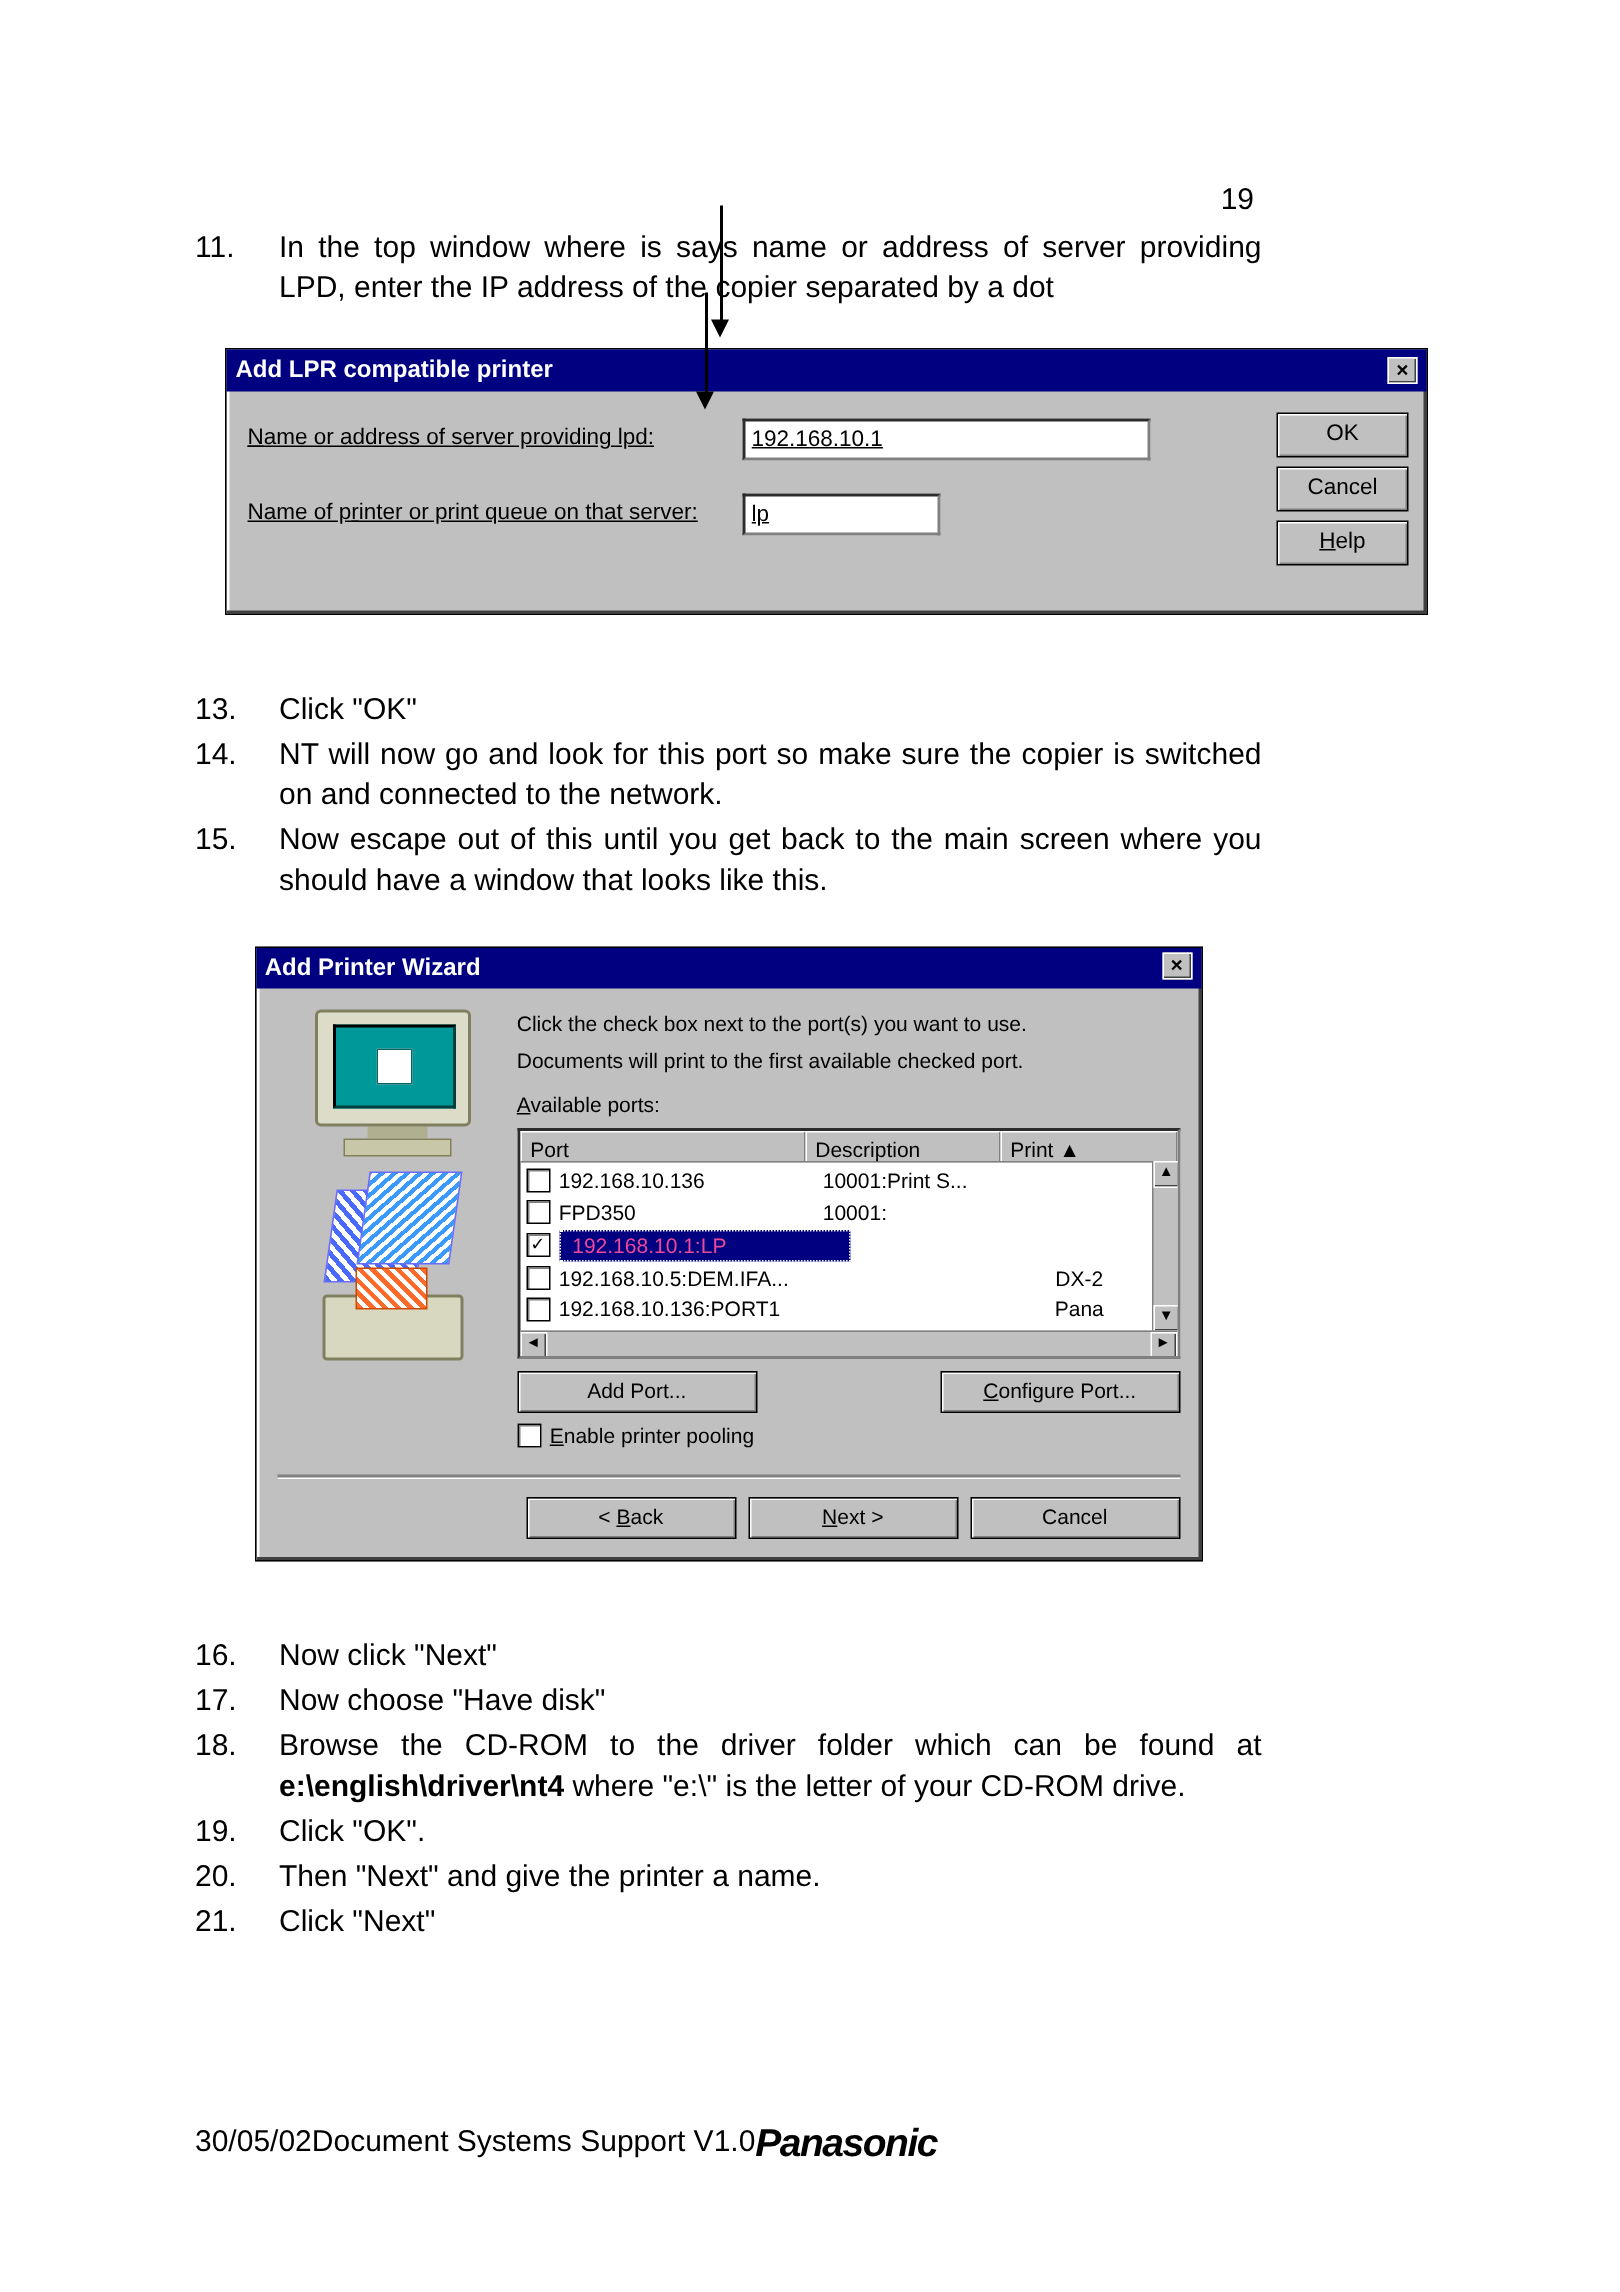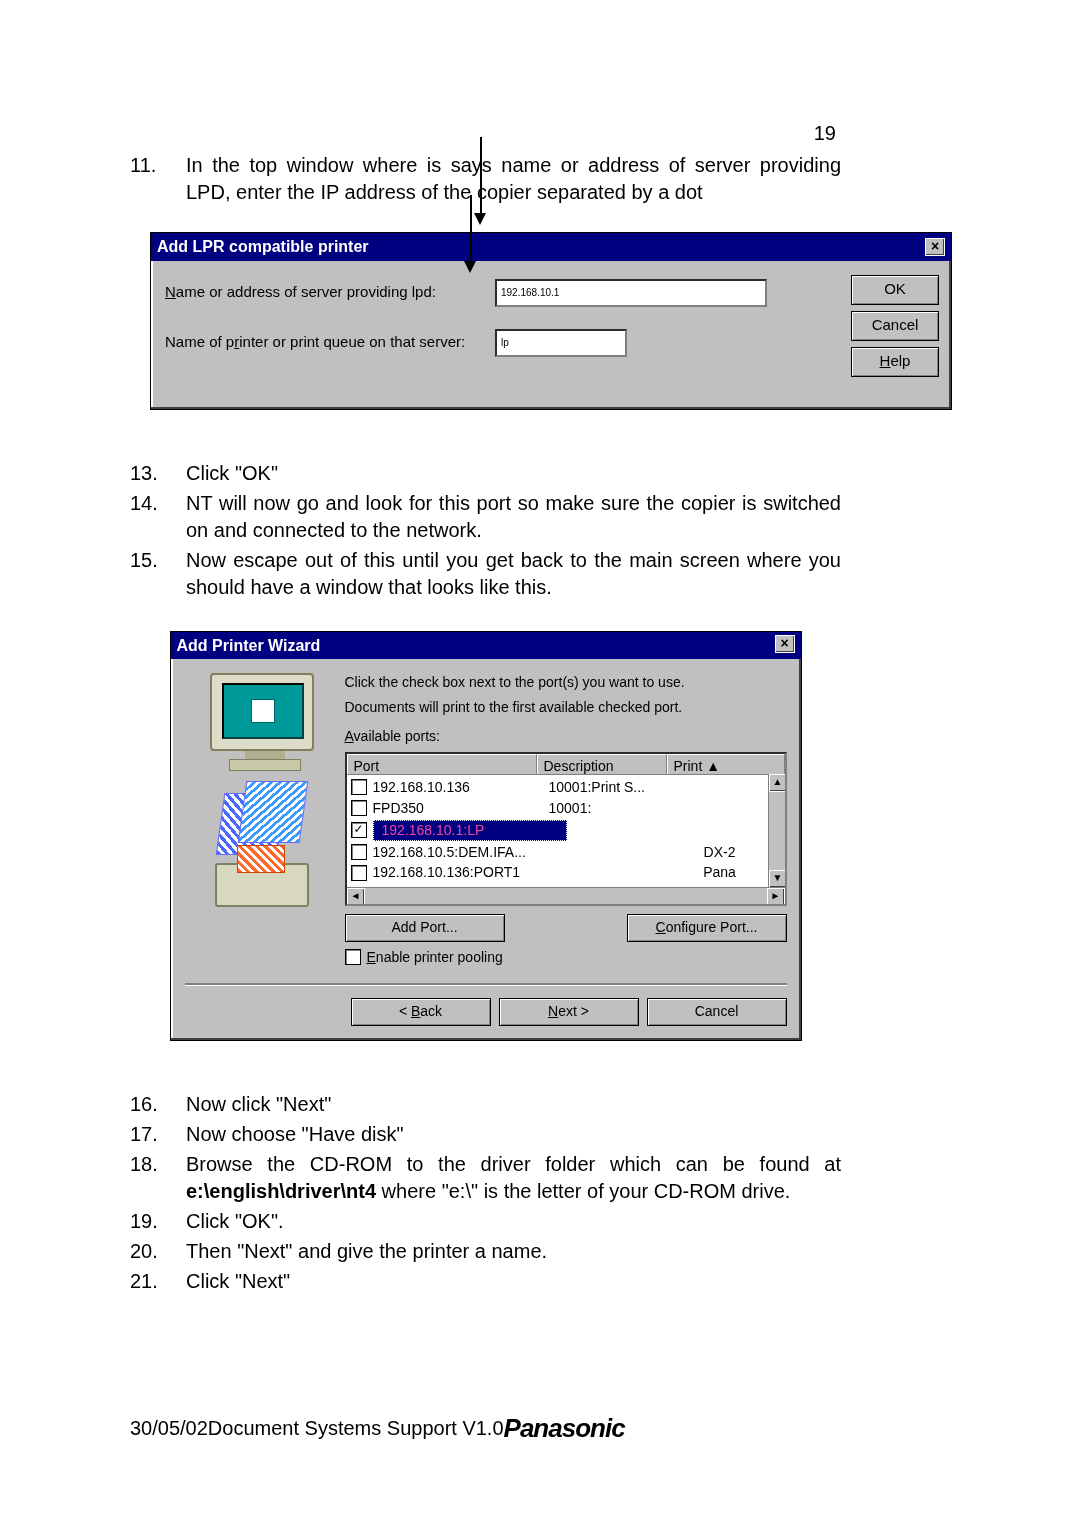--- a/index.html
+++ b/index.html
@@ -75,26 +75,26 @@
     width: 18px; height: 16px; background:#c0c0c0;
     color:#000; font-weight:bold; font-size:14px; line-height:14px;
     text-align:center; border:1px solid #fff;
     box-shadow: inset -1px -1px 0 #404040;
   }
   .dlg1-body {
     padding: 18px 14px 30px 14px;
     position: relative;
   }
   .dlg1-rowfield {
-    display:flex; align-items:center; margin-bottom:22px;
+    display:flex; align-items:center; margin-bottom:22px;text-decoration:underline;
   }
   .lbl1 { width:330px; }
   .txtin {
     background:#fff; border:2px inset #808080; height:22px;
-    padding:1px 4px; width:260px; font-size:10px;
+    padding:1px 4px; width:260px; font-size:15px;
   }
   .btncol {
     position:absolute; right:14px; top:14px; width:86px;
   }
   .winbtn {
     display:block; width:86px; height:28px; margin-bottom:6px;
     background:#c0c0c0; border:1px solid #000;
     box-shadow: inset 1px 1px 0 #fff, inset -1px -1px 0 #808080;
     text-align:center; line-height:26px; font-size:15px;
   }

